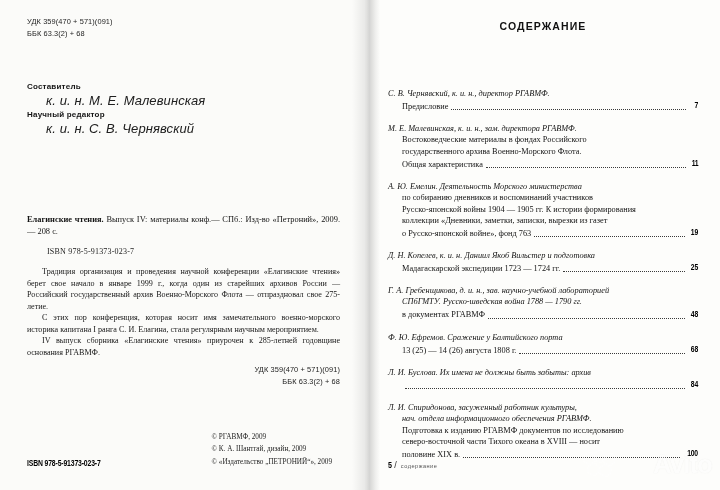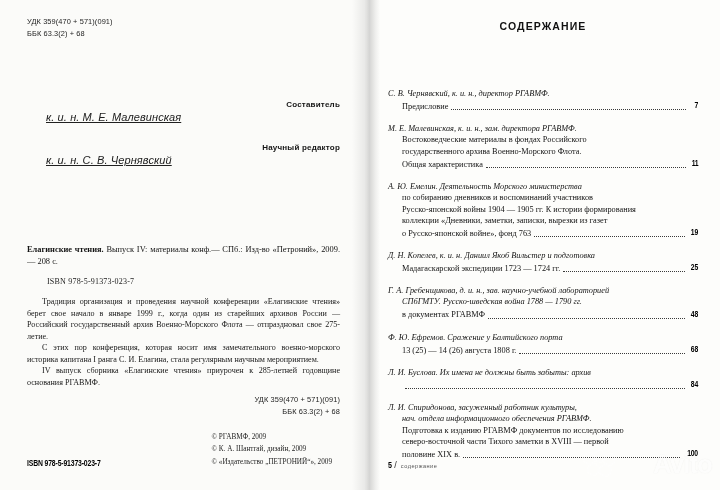--- a/index.html
+++ b/index.html
@@ -58,31 +58,29 @@
   }
   .block-gap-a { height: 40px; }
 
   .credits { margin-top: 0; }
   .credit-role {
     font-family: "Liberation Sans", sans-serif;
     font-weight: bold;
     font-size: 8px;
     letter-spacing: .2px;
     color: #151515;
-    margin-top: 20px;
-    text-align: right;
+    margin-top: 2px;
   }
   .credit-name {
     font-family: "Liberation Sans", sans-serif;
     font-style: italic;
-    font-size: 11px;
+    font-size: 13px;
     letter-spacing: .1px;
     color: #202020;
     margin: 2px 0 0 19px;
-    text-decoration: underline;
   }
 
   .block-gap-b { height: 78px; }
 
   .bookline {
     font-size: 8.4px;
     line-height: 1.45;
     text-align: justify;
     color: #141414;
   }
@@ -382,21 +380,21 @@
         <div class="toc-line">
           <span class="dots"></span>
           <span class="toc-page">84</span>
         </div>
       </div>
 
       <div class="toc-entry">
         <div class="toc-author">Л. И. Спиридонова, засуженный работник культуры,</div>
         <div class="toc-plain ital">нач. отдела информационного обеспечения РГАВМФ.</div>
         <div class="toc-plain">Подготовка к изданию РГАВМФ документов по исследованию</div>
-        <div class="toc-plain">северо-восточной части Тихого заметки в XVIII — первой</div>
+        <div class="toc-plain">северо-восточной части Тихого океана в XVIII — носит</div>
         <div class="toc-line">
           <span class="toc-line-text">половине XIX в.</span>
           <span class="dots"></span>
           <span class="toc-page">100</span>
         </div>
       </div>
 
     </div>
 
     <div class="folio">

